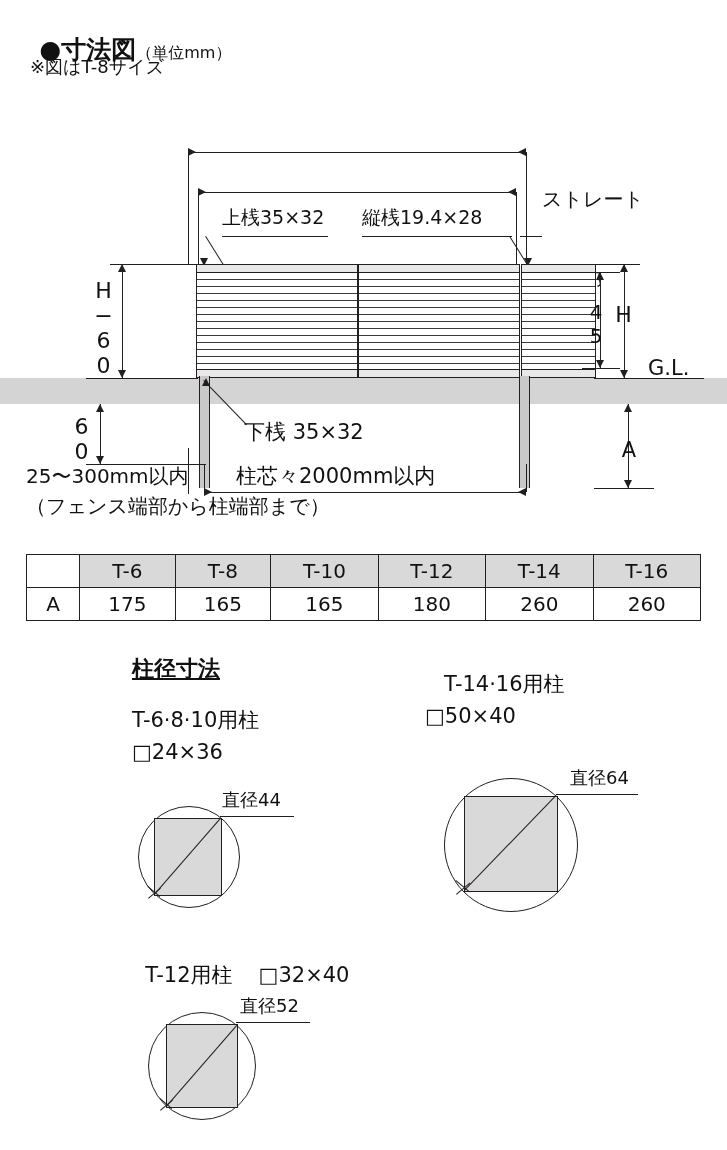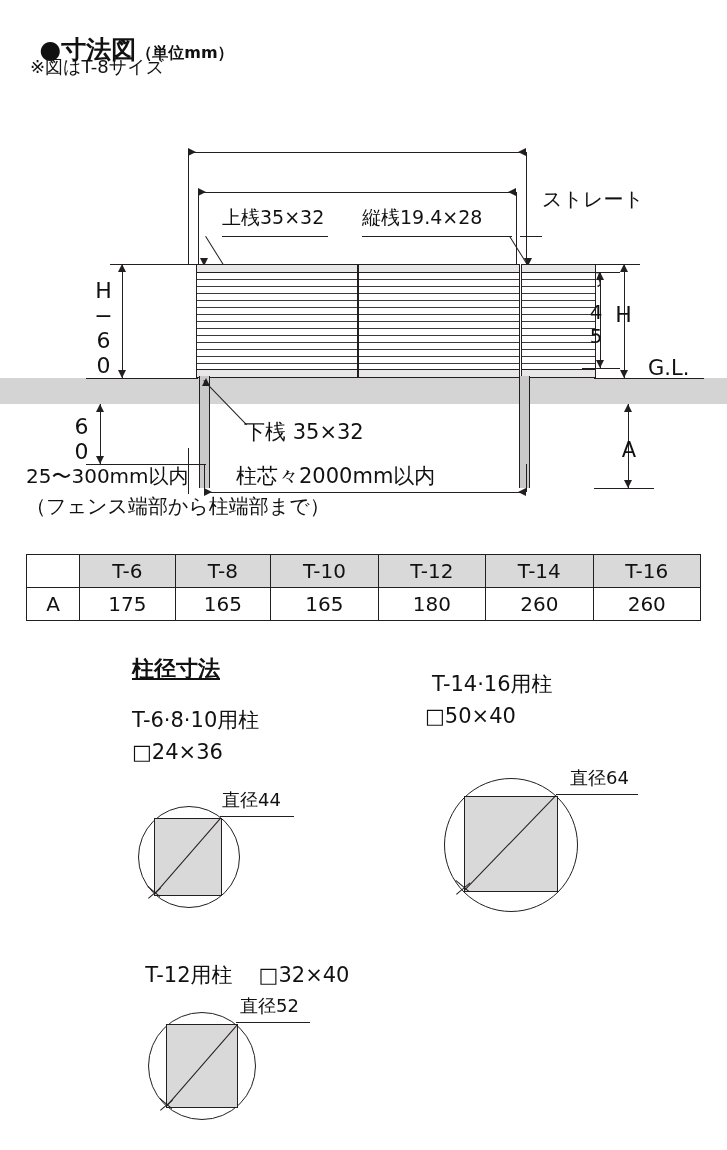--- a/index.html
+++ b/index.html
@@ -9,21 +9,21 @@
     font-family:"DejaVu Sans","Liberation Sans",sans-serif;
     color:#111;
     position:relative;
     overflow:hidden;
   }
   .abs{position:absolute;}
   .t{white-space:pre;line-height:1;}
 
   
   #heading{left:22px;top:12px;font-size:25px;font-weight:700;}
-  #heading .unit{font-size:16px;font-weight:700;}
+  #heading .unit{font-size:16px;font-weight:400;}
   #subheading{left:30px;top:58px;font-size:18px;}
 
   
   .lbl{font-size:19px;}
 
   
   .hl{position:absolute;height:0;border-top:1px solid #231f20;}
   .vl{position:absolute;width:0;border-left:1px solid #231f20;}
 
   
@@ -266,21 +266,21 @@
 <div class="circdia" style="left:132px;top:790px;width:220px;height:130px;">
   <div class="circle" style="left:6px;top:16px;width:100px;height:100px;"></div>
   <div class="rect" style="left:22px;top:28px;width:66px;height:76px;"></div>
   <div class="diag" style="left:22px;top:104px;width:101px;transform:rotate(-49deg);"></div>
   <div class="hlead" style="left:88px;top:26px;width:74px;"></div>
   <div class="cap" style="left:90px;top:-2px;">直径44</div>
   <div class="abs" style="left:16px;top:96px;width:16px;height:0;border-top:1px solid #231f20;transform:rotate(40deg);transform-origin:0 0;"></div>
   <div class="abs" style="left:16px;top:108px;width:16px;height:0;border-top:1px solid #231f20;transform:rotate(-40deg);transform-origin:0 0;"></div>
 </div>
 
-<div class="abs t sec-sub" style="left:432px;top:674px;">T-14·16用柱</div>
+<div class="abs t sec-sub" style="left:444px;top:674px;">T-14·16用柱</div>
 <div class="abs t sec-sub" style="left:425px;top:706px;">□50×40</div>
 
 <div class="circdia" style="left:438px;top:756px;width:250px;height:160px;">
   <div class="circle" style="left:6px;top:22px;width:132px;height:132px;"></div>
   <div class="rect" style="left:26px;top:40px;width:92px;height:94px;"></div>
   <div class="diag" style="left:26px;top:134px;width:132px;transform:rotate(-46deg);"></div>
   <div class="hlead" style="left:118px;top:38px;width:82px;"></div>
   <div class="cap" style="left:132px;top:10px;">直径64</div>
   <div class="abs" style="left:18px;top:124px;width:18px;height:0;border-top:1px solid #231f20;transform:rotate(40deg);transform-origin:0 0;"></div>
   <div class="abs" style="left:18px;top:138px;width:18px;height:0;border-top:1px solid #231f20;transform:rotate(-40deg);transform-origin:0 0;"></div>

